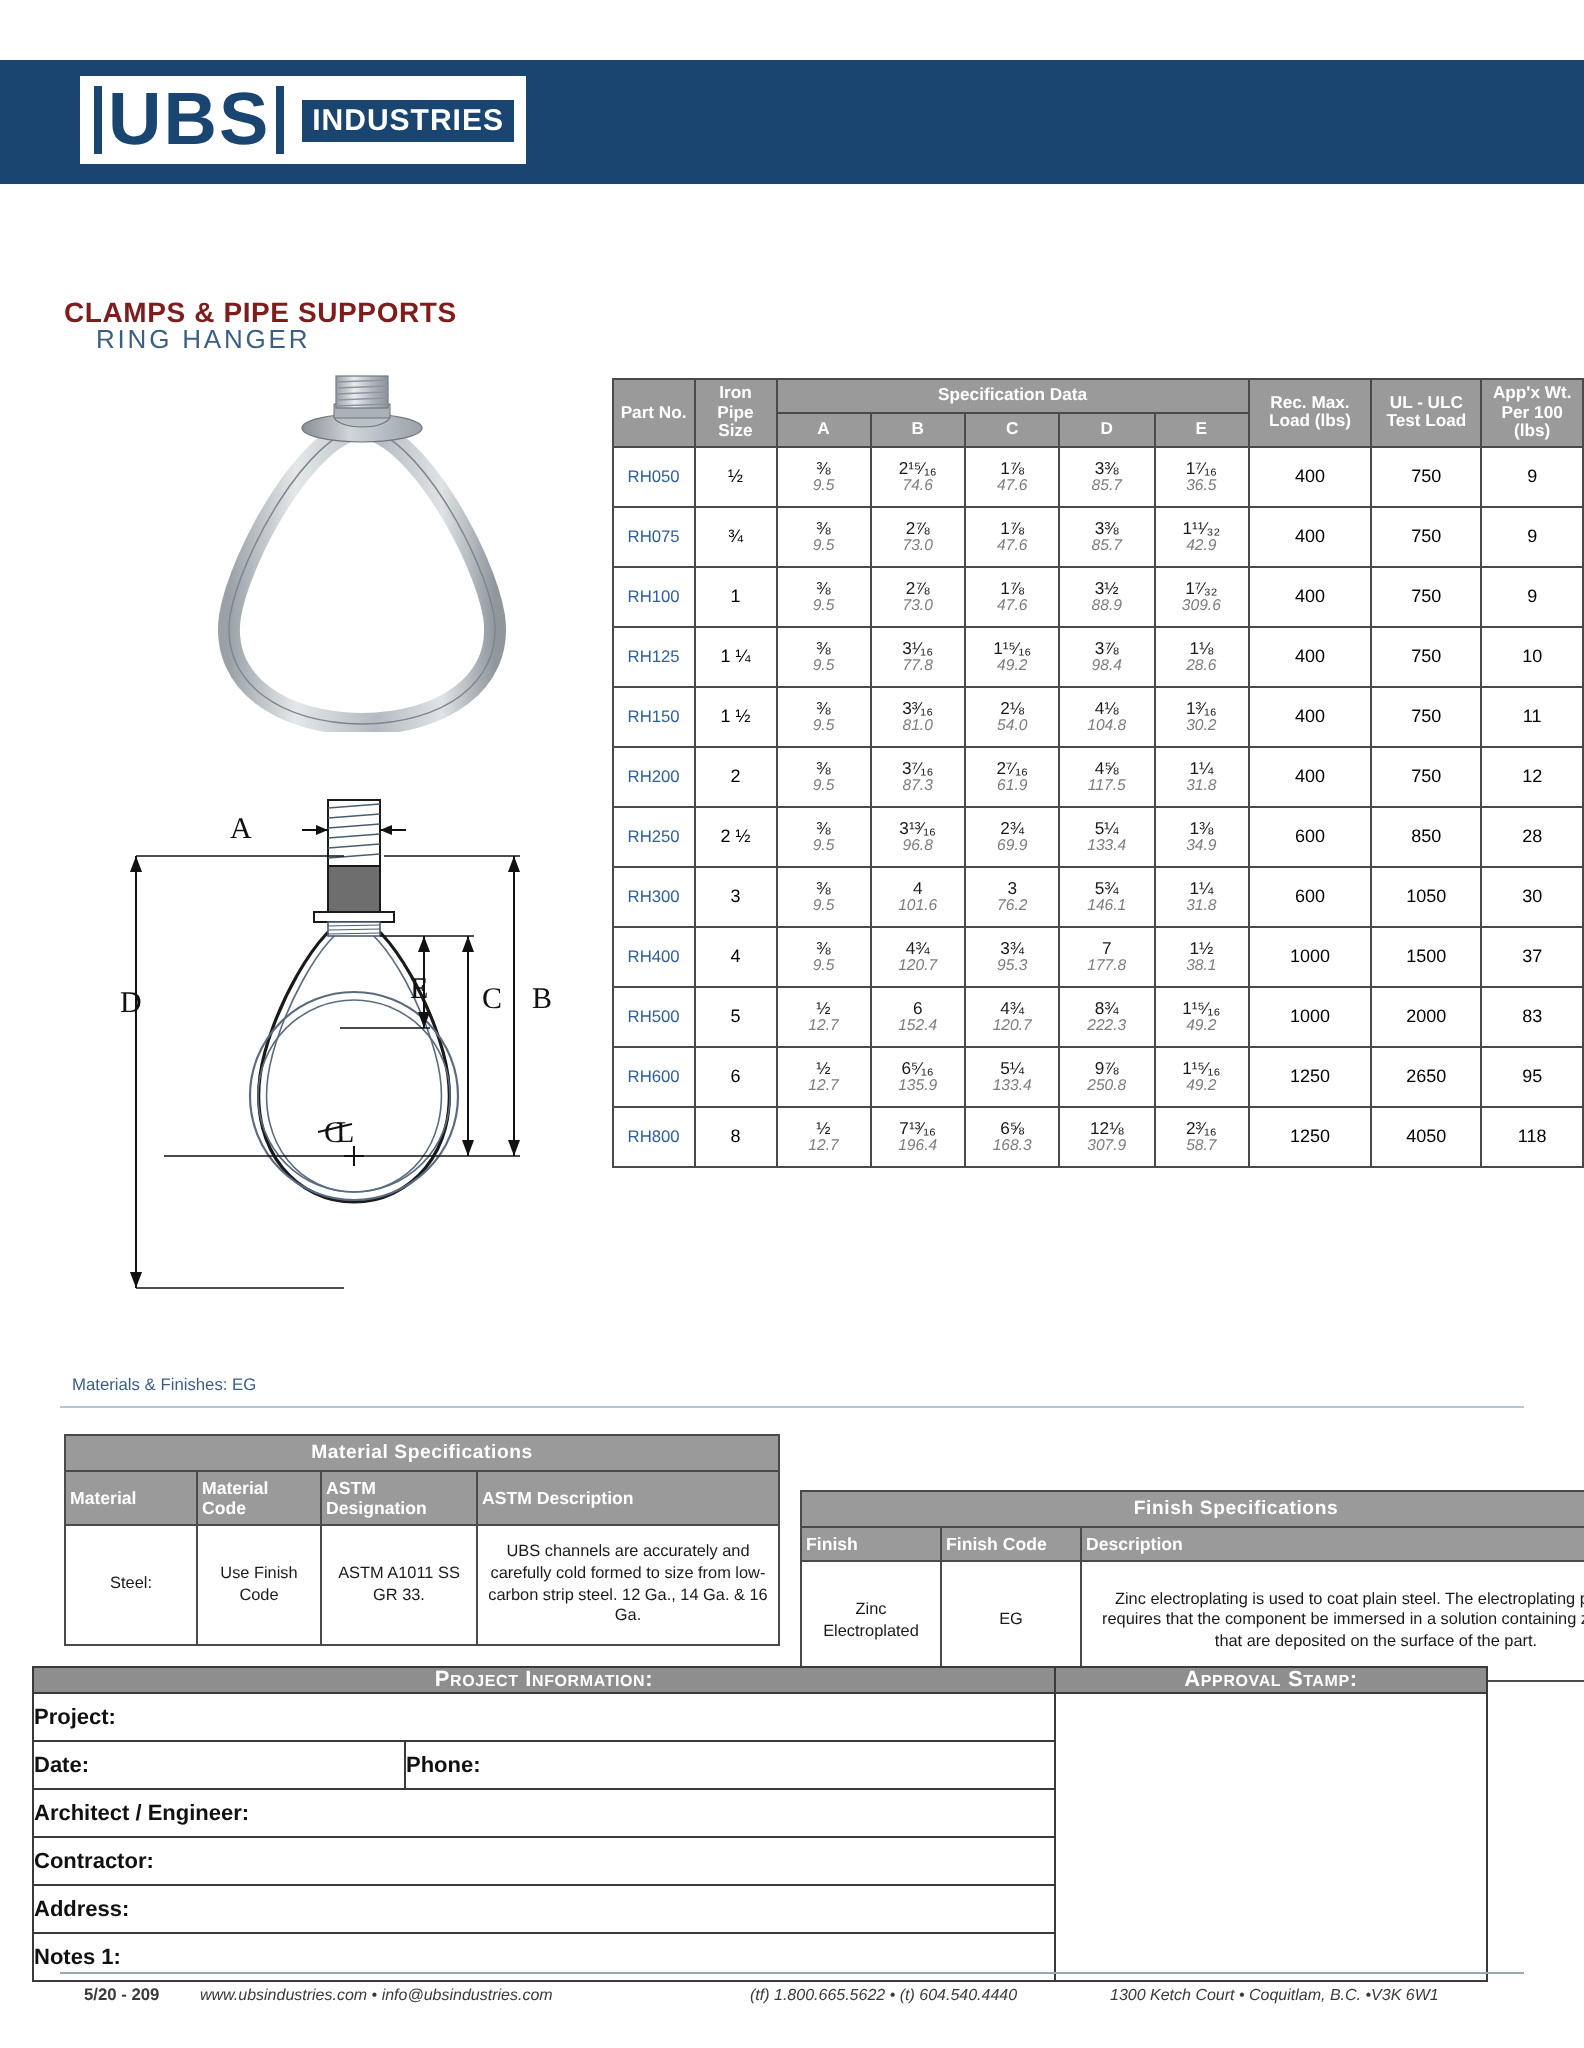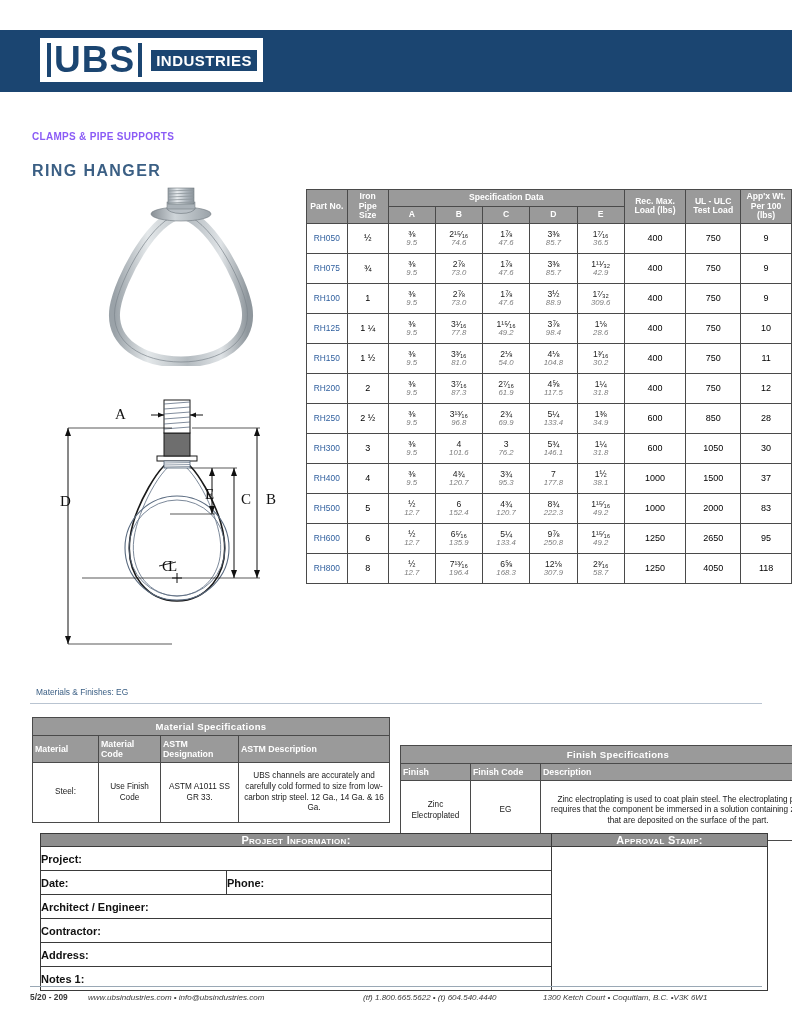--- a/index.html
+++ b/index.html
@@ -44,26 +44,26 @@
     color:#1b4571; font-weight:bold; font-size:23px; letter-spacing:0.4px;
   }
   .hdr-tick { position:absolute; right:0px; top:30px; width:18px; height:62px; background:#1b4571; }
 
   
   .title-main {
     position:absolute; left:32px; top:108px;
     font-size:30px; font-weight:bold; color:#1b4571; letter-spacing:0.2px;
   }
   .title-sub {
-    position:absolute; left:32px; top:131px;
-    font-size:10px; font-weight:bold; color:#8b5cf6; letter-spacing:0.3px;
+    position:absolute; left:32px; top:148px;
+    font-size:14px; font-weight:bold; color:#7f1d1d; letter-spacing:0.3px;
   }
   .title-sub2 {
-    position:absolute; left:32px; top:162px;
-    font-size:16px; font-weight:bold; color:#3b5f84; letter-spacing:1.4px;
+    position:absolute; left:48px; top:162px;
+    font-size:13px; font-weight:normal; color:#3b5f84; letter-spacing:1.4px;
   }
 
   
   .photo-wrap { position:absolute; left:62px; top:186px; width:238px; height:180px; }
 
   
   .diagram-wrap { position:absolute; left:52px; top:396px; width:250px; height:255px; }
 
   
   .spec-table {
@@ -112,37 +112,37 @@
     text-align:left; line-height:1.15; padding:3px 2px;
   }
   .mat-table { position:absolute; left:32px; top:717px; width:358px; }
   .fin-table { position:absolute; left:400px; top:745px; width:436px; }
   .cell-body { font-size:8.2px; line-height:1.3; color:#1a1a1a; }
   .cell-ctr { text-align:center; }
   .cell-left { text-align:center; }
 
   
   .proj-table {
-    position:absolute; left:40px; top:833px; width:728px;
+    position:absolute; left:16px; top:833px; width:728px;
     border-collapse:collapse; background:#fff;
   }
   .proj-table td, .proj-table th { border:1.5px solid #3a3a3a; padding:0; }
   .proj-head {
     background:#8e8e8e; color:#ffffff; font-weight:bold;
     text-align:center; font-size:11px; padding:4px 2px; letter-spacing:0.3px;
     font-variant: small-caps;
   }
   .proj-label {
     font-size:11px; font-weight:bold; color:#111;
     padding:4px 6px; height:24px; text-align:left;
   }
 
   
   .ftr-rule { position:absolute; left:30px; top:986px; width:732px; height:1px; background:#9aa8b5; }
-  .footer { position:absolute; left:30px; top:992px; width:732px; height:18px; font-size:8px; color:#3a3a3a; }
+  .footer { position:absolute; left:42px; top:992px; width:732px; height:18px; font-size:8px; color:#3a3a3a; }
   .ftr-a { position:absolute; left:0; top:0; font-weight:bold; font-size:8.4px; }
   .ftr-b { position:absolute; left:58px; top:0.5px; font-style:italic; }
   .ftr-c { position:absolute; left:333px; top:0.5px; font-style:italic; }
   .ftr-d { position:absolute; left:513px; top:0.5px; font-style:italic; }
 </style>
 </head>
 <body>
 
 <div class="page">
 

